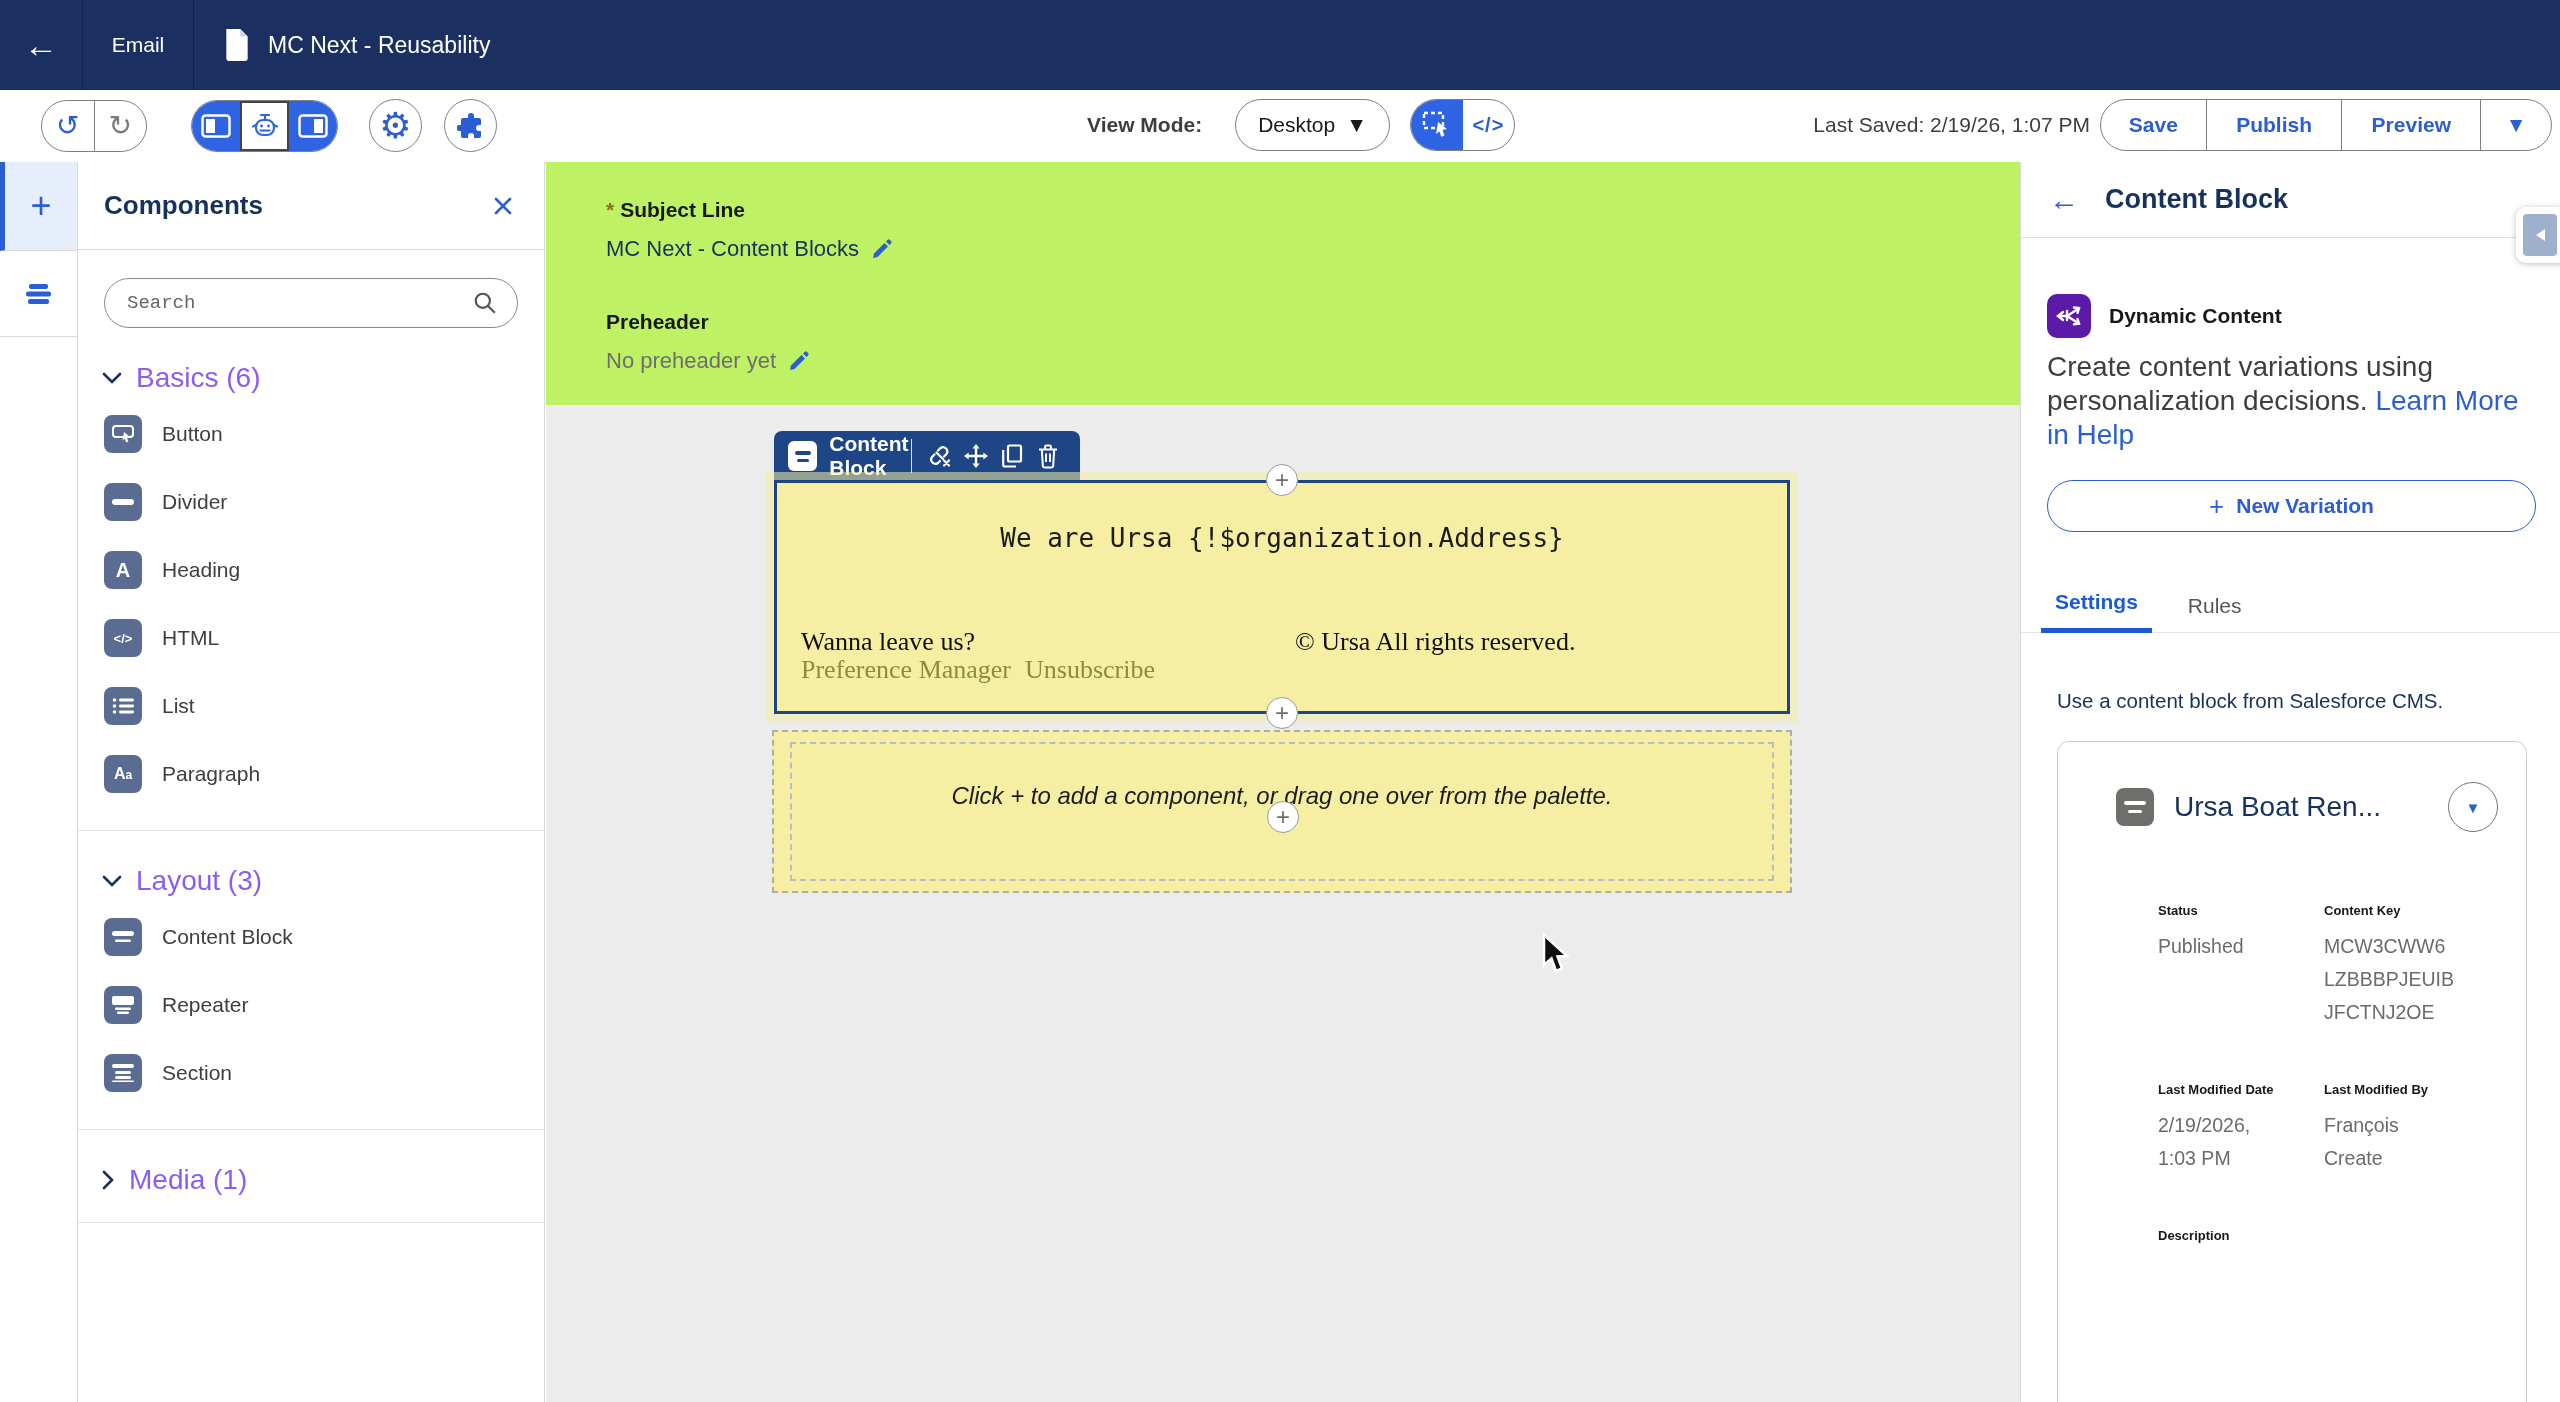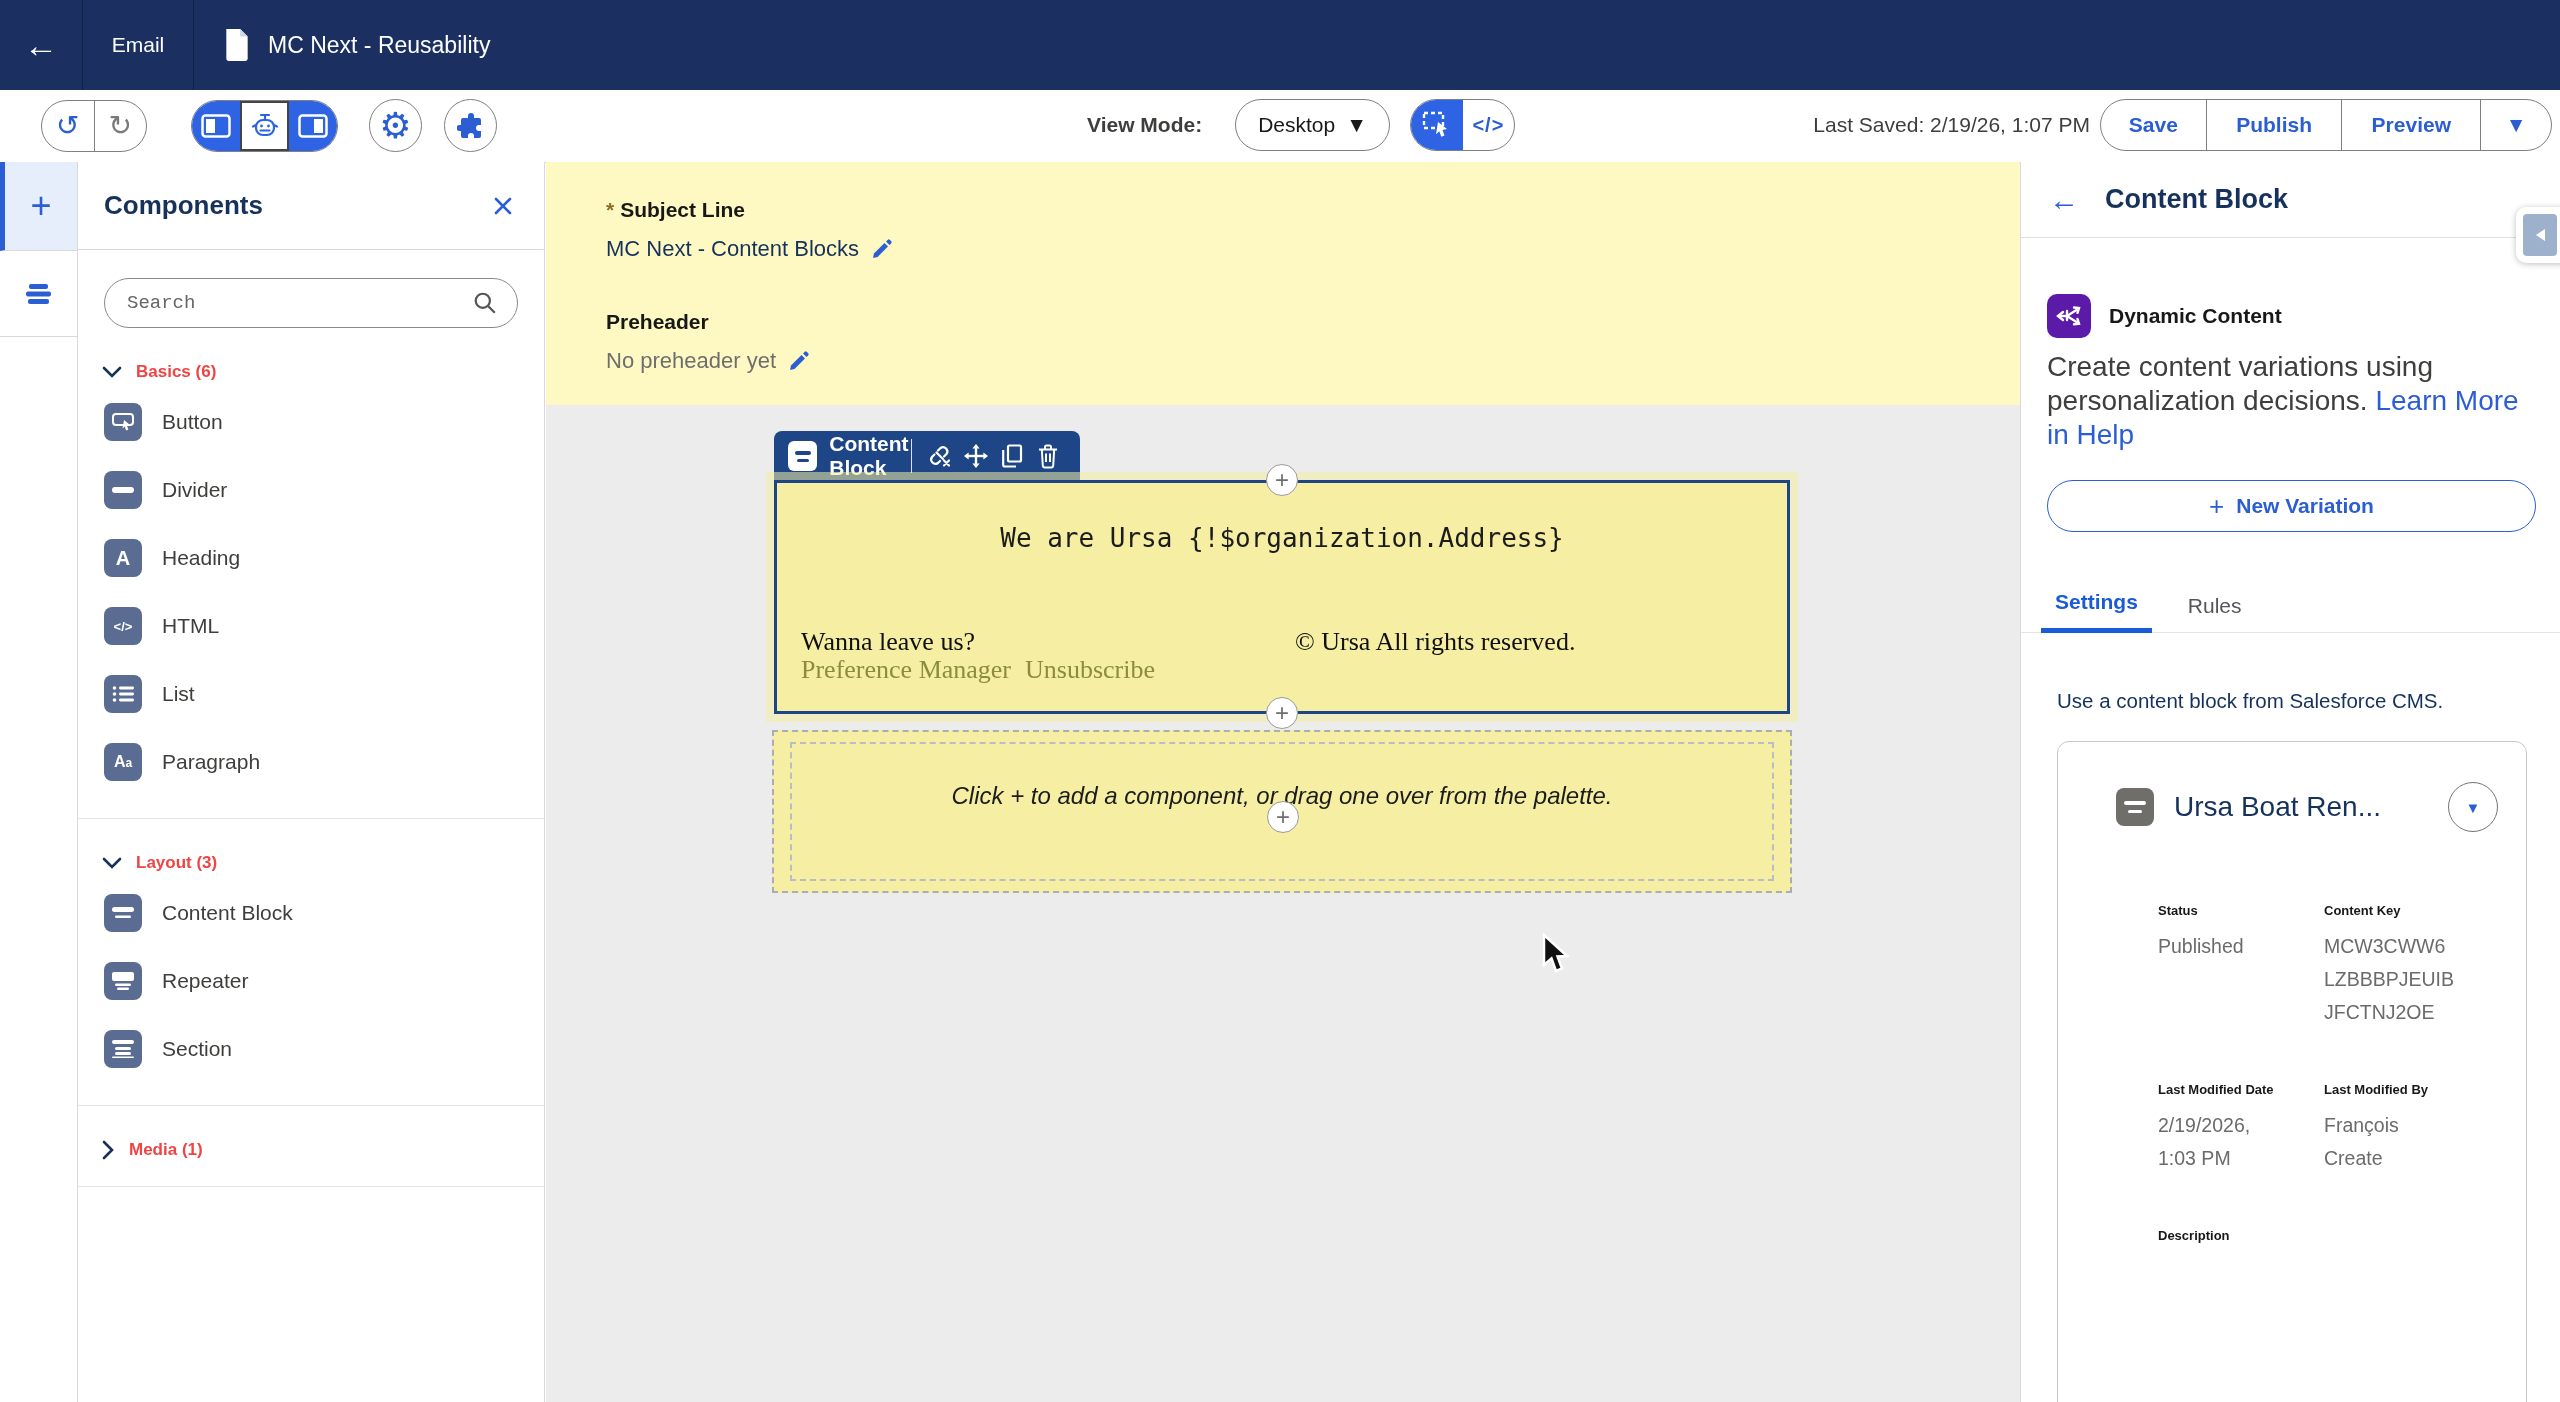--- a/index.html
+++ b/index.html
@@ -56,30 +56,30 @@
 
   
   .cmp-panel{position:absolute;left:78px;top:162px;width:467px;bottom:0;background:#fff;border-right:1px solid #d9d9d9;box-sizing:border-box;}
   .cmp-header{height:88px;display:flex;align-items:center;border-bottom:1px solid #d9d9d9;padding:0 26px;box-sizing:border-box;}
   .cmp-title{font-size:26px;font-weight:bold;color:#16325C;flex:1;}
   .cmp-close{cursor:pointer;padding:4px;}
   .cmp-search{margin:28px 26px 0 26px;height:50px;border:1px solid #8a8a8a;border-radius:25px;display:flex;align-items:center;padding:0 20px;box-sizing:border-box;}
   .cmp-search input{border:none;outline:none;flex:1;font-size:19px;font-family:Liberation Mono, monospace;color:#1d4ed8;background:transparent;}
   .cmp-search input::placeholder{color:#666;}
   .sec-header{display:flex;align-items:center;margin:34px 0 6px 24px;cursor:pointer;}
-  .sec-label{font-size:17px;font-weight:bold;color:#ef4444;margin-left:14px;}
+  .sec-label{font-size:28px;font-weight:normal;color:#8b5cf6;margin-left:14px;}
   .cmp-item{display:flex;align-items:center;height:68px;padding-left:26px;cursor:pointer;}
   .tile{width:38px;height:38px;border-radius:8px;background:#5B6C93;display:flex;align-items:center;justify-content:center;color:#fff;flex:0 0 auto;}
   .tile .t-letter{font-size:20px;font-weight:bold;color:#fff;font-family:"Liberation Sans",sans-serif;}
   .tile .t-code{font-size:13px;font-weight:bold;color:#fff;letter-spacing:0;}
   .cmp-item-label{font-size:21px;color:#3e3e3c;margin-left:20px;}
   .cmp-div{border:none;border-top:1px solid #e4e4e4;margin:22px 0 0 0;}
 
   
-  .canvas{position:absolute;left:546px;top:162px;width:1474px;bottom:0;background:#fef9c3;}
+  .canvas{position:absolute;left:546px;top:162px;width:1474px;bottom:0;background:#bef264;}
   .meta{padding:36px 0 0 60px;}
   .meta-label{font-size:21px;font-weight:bold;color:#181818;}
   .req{color:#8A6D1F;margin-right:6px;font-weight:bold;}
   .subject-value{margin-top:14px;font-size:22px;color:#16325C;display:flex;align-items:center;gap:12px;}
   .preheader-label{margin-top:48px;}
   .preheader-value{margin-top:14px;font-size:22px;color:#6e6e6e;display:flex;align-items:center;gap:12px;}
   .email-area{position:absolute;left:0;top:243px;right:0;bottom:0;background:#ECECEC;}
 
   .block-tab{position:absolute;left:228px;top:26px;width:306px;height:50px;background:#1E4586;border-radius:8px 8px 0 0;display:flex;align-items:center;padding:0 14px;box-sizing:border-box;}
   .block-tab-icon{width:30px;height:30px;background:#fff;border-radius:6px;display:flex;flex-direction:column;align-items:center;justify-content:center;gap:4px;}

